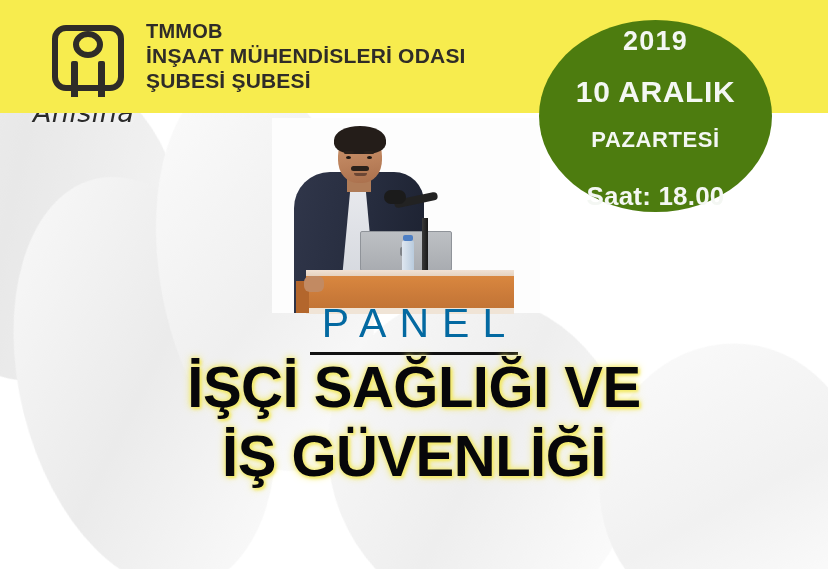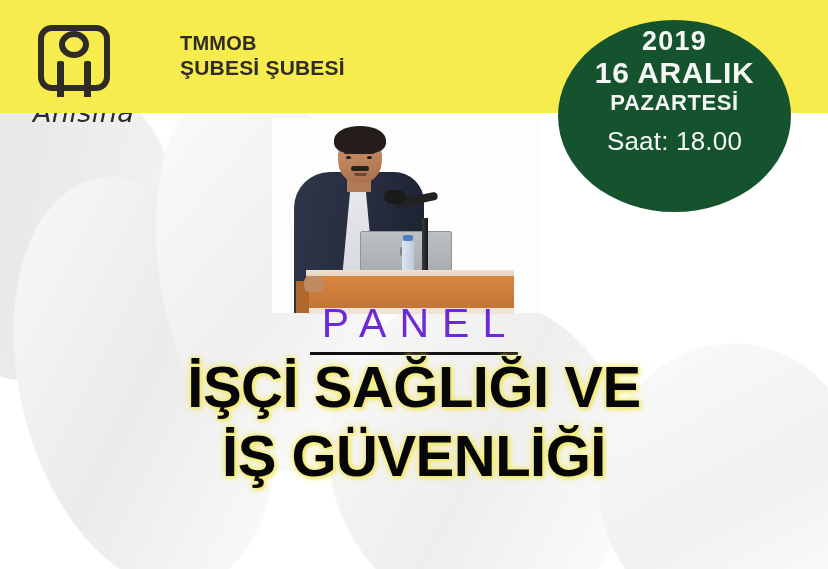--- a/index.html
+++ b/index.html
@@ -20,23 +20,22 @@
   }
 
   
   #header-band {
     position:absolute;
     left:0; top:0;
     width:828px; height:113px;
     background:#f7ec4e;
     display:flex;
     align-items:center;
-    padding-left:38px;
+    padding-left:52px;
     z-index:6;
-    gap:48px;
   }
 
   #org-logo {
     width:72px; height:66px;
     position:relative;
     flex:0 0 auto;
     margin-right:22px;
     margin-top:2px;
   }
   #org-logo .frame {
@@ -230,63 +229,63 @@
   }
   #speaker-photo .hand {
     position:absolute; left:32px; top:158px;
     width:20px; height:16px;
     background:#c28a62; border-radius:6px;
   }
 
   
   #date-badge {
     position:absolute;
-    left:558px; top:20px;
+    left:539px; top:20px;
     width:233px; height:192px;
-    background:#14532d;
+    background:#4d7c0f;
     border-radius:50%;
     z-index:7;
     display:flex;
     flex-direction:column;
     align-items:center;
-    justify-content:flex-start;
+    justify-content:space-between;
     text-align:center;
     color:#f4f7f3;
     padding-top:6px;
   }
   #date-badge .year {
     font-size:27px; font-weight:bold; letter-spacing:1.2px;
     line-height:1.12;
   }
   #date-badge .day {
     font-size:30px; font-weight:bold; letter-spacing:0.6px;
     line-height:1.14;
   }
   #date-badge .weekday {
     font-size:22px; font-weight:bold; letter-spacing:0.6px;
     line-height:1.14;
   }
   #date-badge .time {
-    font-size:26px; font-weight:normal; letter-spacing:0.2px;
+    font-size:26px; font-weight:bold; letter-spacing:0.2px;
     line-height:1.2; margin-top:10px;
   }
 
   
   #panel-label {
     position:absolute;
     left:0; top:300px;
     width:828px;
     text-align:center;
     z-index:8;
   }
   #panel-label .panel-text {
     display:inline-block;
     font-size:41px;
     font-weight:normal;
-    color:#6d28d9;
+    color:#0369a1;
     letter-spacing:13px;
     padding:0 0 5px 12px;
     border-bottom:3px solid #111111;
   }
 
   
   #headline {
     position:absolute;
     left:0; top:356px;
     width:828px;
@@ -316,20 +315,21 @@
 
     <div id="org-logo">
       <div class="frame"></div>
       <div class="head"></div>
       <div class="leg-l"></div>
       <div class="leg-r"></div>
     </div>
 
     <div id="org-name">
       <div class="l1">TMMOB</div>
+      <div class="l2">İNŞAAT MÜHENDİSLERİ ODASI</div>
       <div class="l3">ŞUBESİ ŞUBESİ</div>
     </div>
 
   </div>
 
   <div id="body-area">
     <div class="swoosh" id="sw1"></div>
     <div class="swoosh" id="sw2"></div>
     <div class="swoosh" id="sw3"></div>
     <div class="swoosh" id="sw4"></div>
@@ -363,21 +363,21 @@
     </div>
   </div>
 
   <div id="memorial">
     <div>Korkut Küçükcan</div>
     <div>Anısına</div>
   </div>
 
   <div id="date-badge">
     <div class="year">2019</div>
-    <div class="day">16 ARALIK</div>
+    <div class="day">10 ARALIK</div>
     <div class="weekday">PAZARTESİ</div>
     <div class="time">Saat: 18.00</div>
   </div>
 
   <div id="panel-label">
     <span class="panel-text">PANEL</span>
   </div>
 
   <div id="headline">
     <div class="hl-line hl1">İŞÇİ SAĞLIĞI VE</div>

